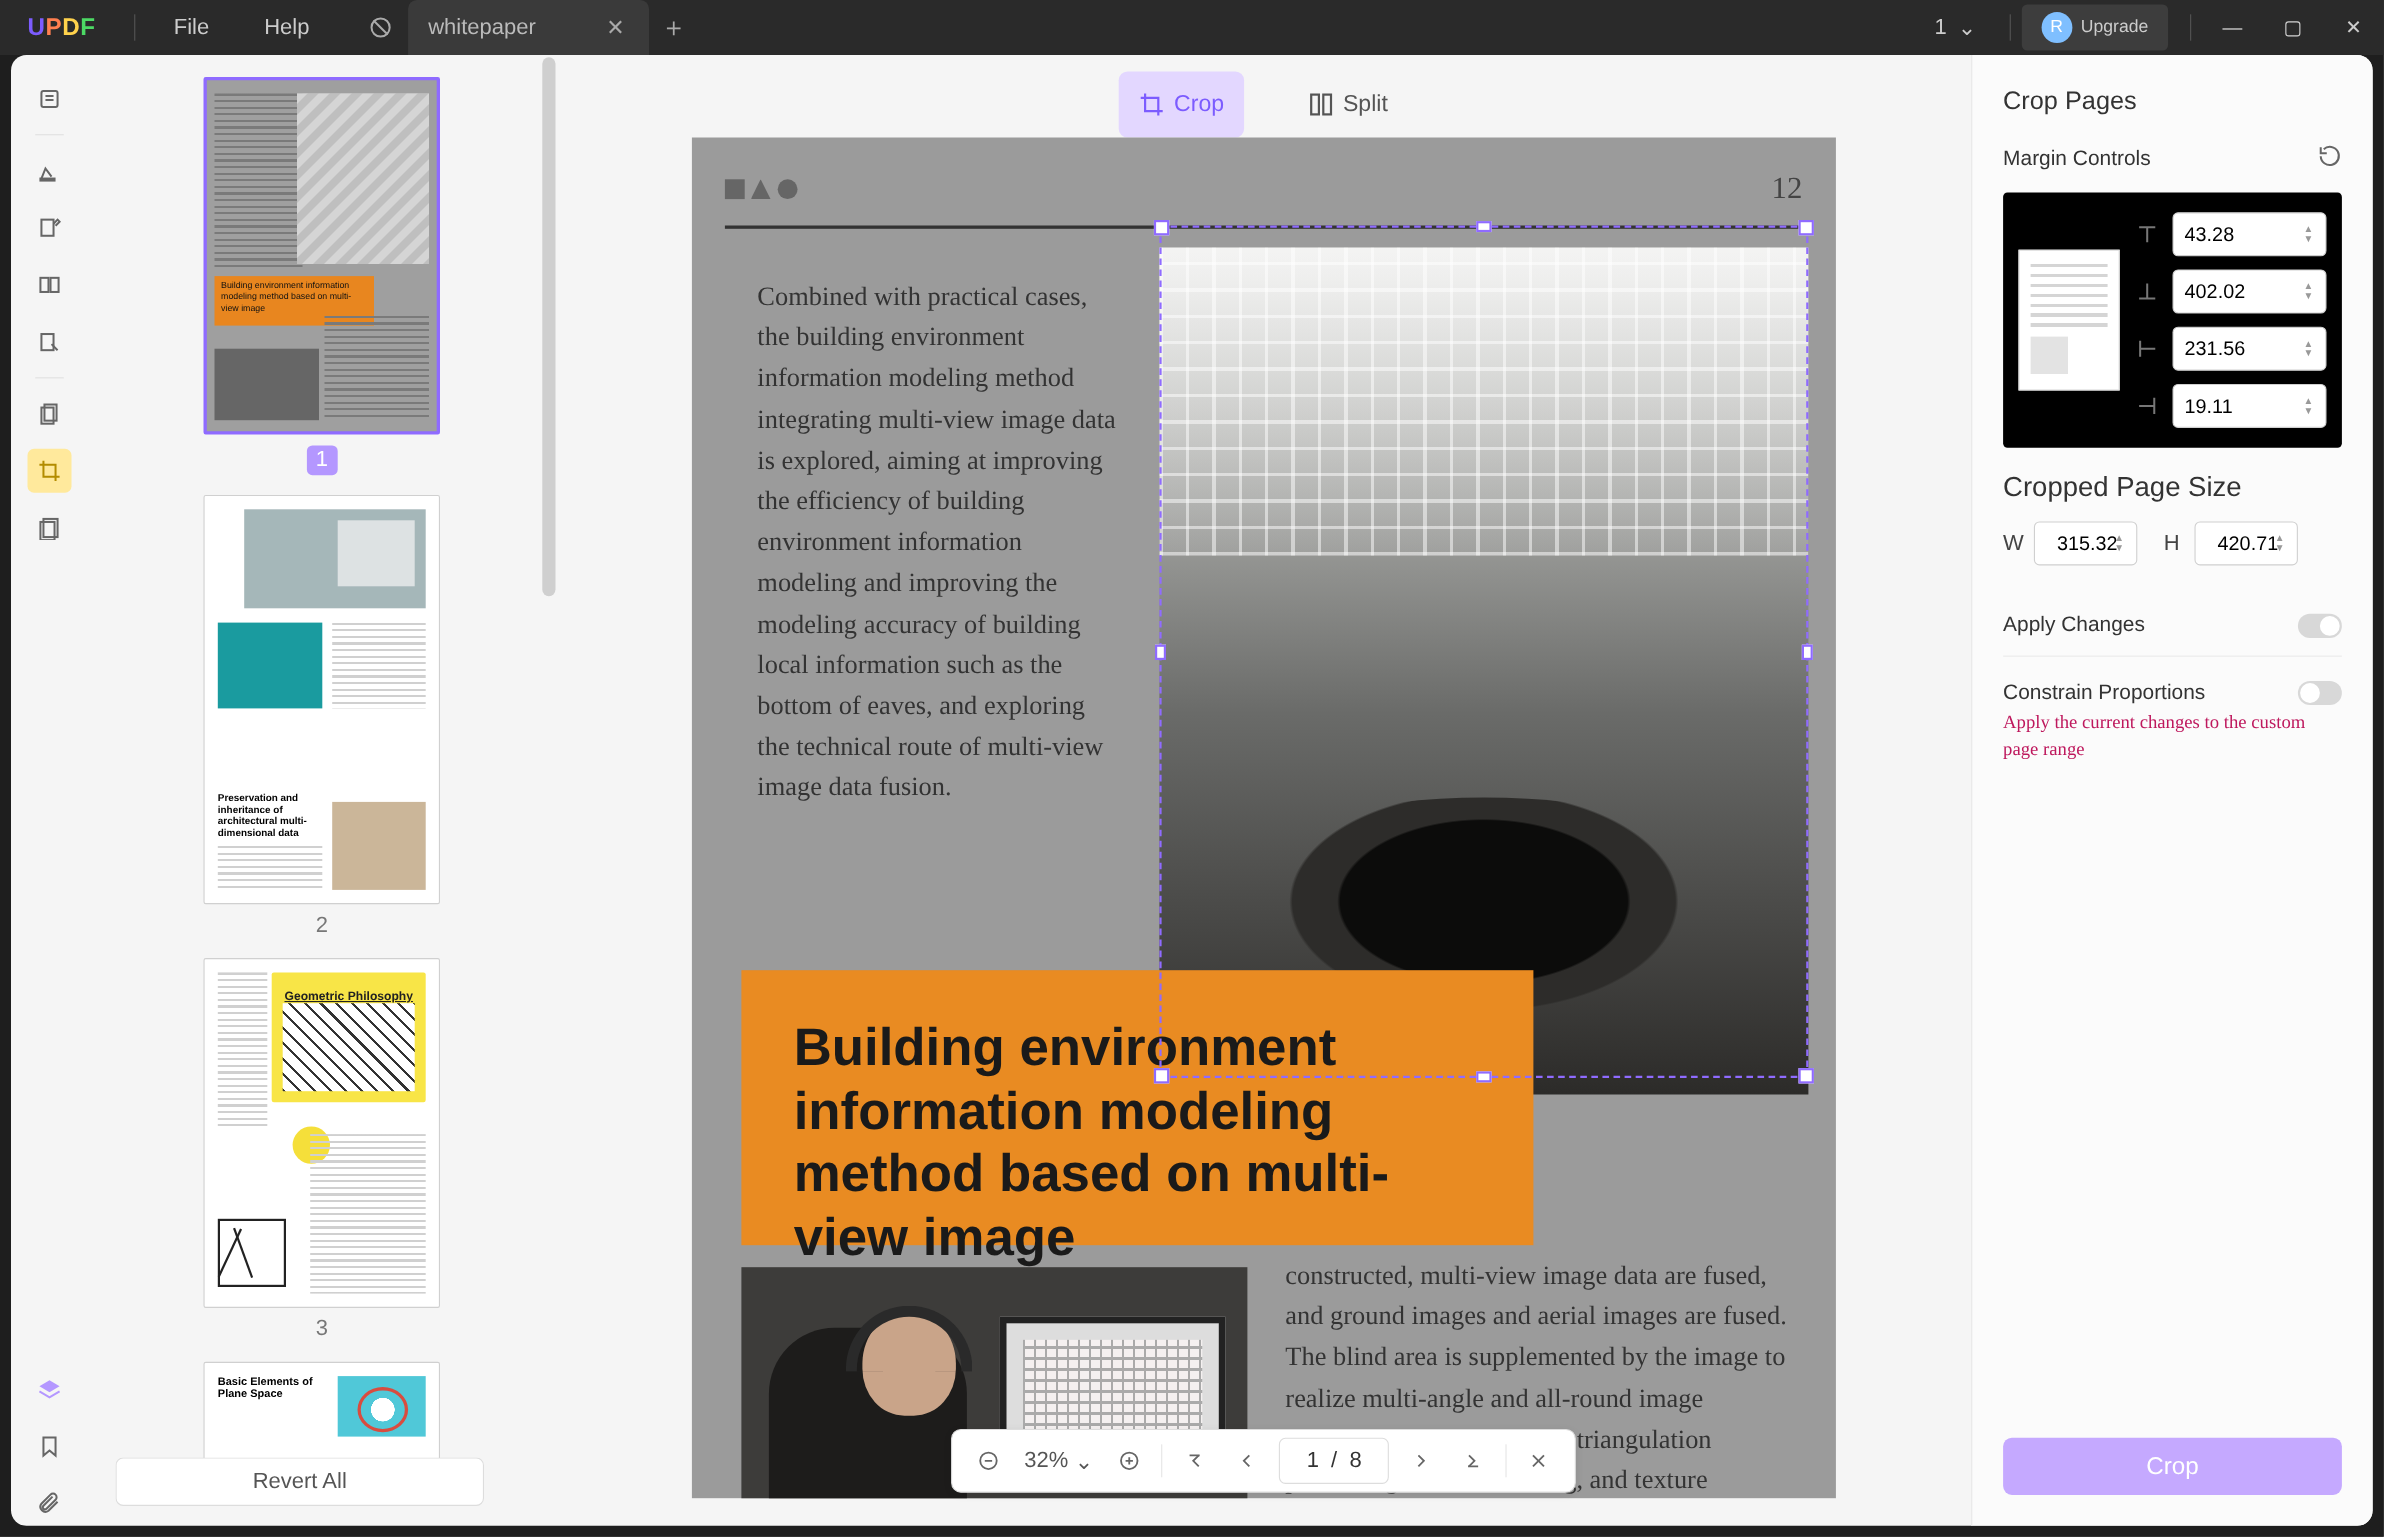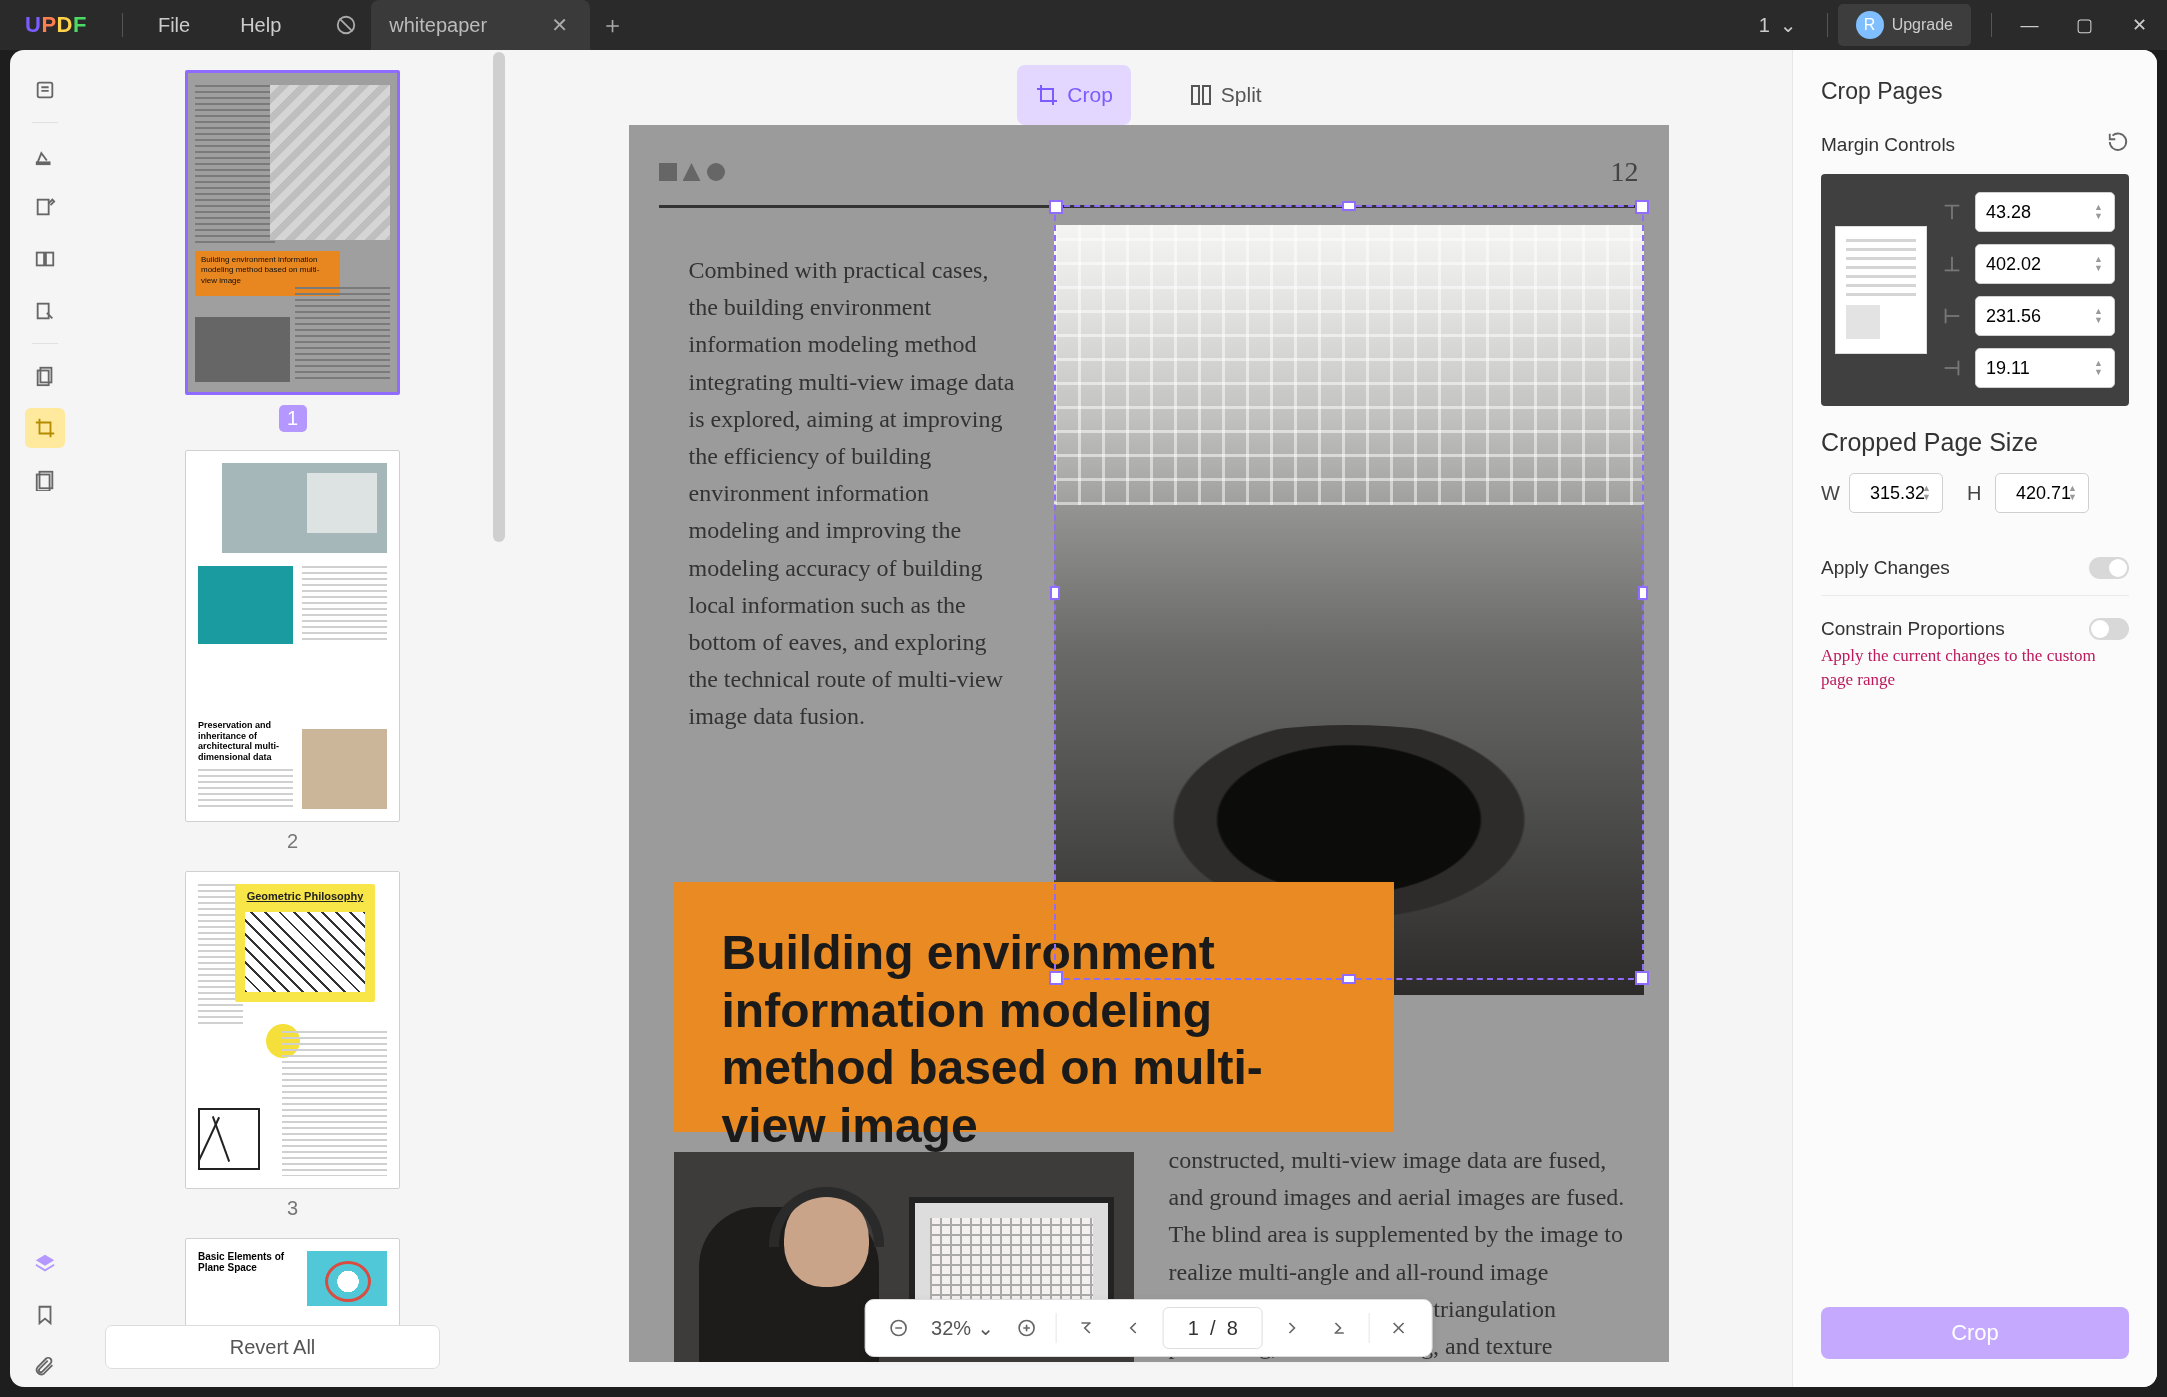--- a/index.html
+++ b/index.html
@@ -60,21 +60,21 @@
 
 .p2 .img-top { position: absolute; right: 12px; top: 12px; width: 165px; height: 90px; background: #a5b7b9; }
 .p2 .img-top::after { content: ""; position: absolute; right: 10px; top: 10px; width: 70px; height: 60px; background: #dde2e3; }
 .p2 .teal { position: absolute; left: 12px; top: 115px; width: 95px; height: 78px; background: #1a9b9f; }
 .p2 .title-box { position: absolute; left: 12px; bottom: 58px; width: 95px; font-size: 9px; font-weight: bold; line-height: 1.2; }
 .p2 .img-bot { position: absolute; right: 12px; bottom: 12px; width: 85px; height: 80px; background: #cbb699; }
 .p2 .text-r { position: absolute; right: 12px; top: 115px; width: 85px; height: 78px; background: repeating-linear-gradient(#d0d0d0, #d0d0d0 2px, transparent 2px, transparent 6px); }
 .p2 .text-b { position: absolute; left: 12px; bottom: 12px; width: 95px; height: 40px; background: repeating-linear-gradient(#d0d0d0, #d0d0d0 2px, transparent 2px, transparent 6px); }
 
 
-.p3 .yel-top { position: absolute; right: 24px; top: 12px; width: 140px; height: 118px; background: #f8e547; border-radius: 2px; display: flex; align-items: flex-start; justify-content: center; padding-top: 6px; }
+.p3 .yel-top { position: absolute; right: 12px; top: 12px; width: 140px; height: 118px; background: #f8e547; border-radius: 2px; display: flex; align-items: flex-start; justify-content: center; padding-top: 16px; }
 .p3 .yel-top span { font-size: 11px; font-weight: bold; text-decoration: underline; color: #222; }
 .p3 .yel-top::after { content: ""; position: absolute; left: 10px; right: 10px; top: 28px; bottom: 10px; background: repeating-linear-gradient(45deg, #333, #333 2px, #fff 2px, #fff 10px); }
 .p3 .text-l { position: absolute; left: 12px; top: 12px; width: 45px; height: 140px; background: repeating-linear-gradient(#d0d0d0, #d0d0d0 2px, transparent 2px, transparent 6px); }
 .p3 .sq { position: absolute; left: 12px; bottom: 18px; width: 62px; height: 62px; border: 2px solid #222; }
 .p3 .sq::before, .p3 .sq::after { content: ""; position: absolute; background: #222; }
 .p3 .sq::before { left: 8px; top: 5px; width: 2px; height: 48px; transform: rotate(25deg); }
 .p3 .sq::after { left: 20px; top: 5px; width: 2px; height: 48px; transform: rotate(-20deg); }
 .p3 .circle { position: absolute; left: 80px; top: 152px; width: 34px; height: 34px; background: #f5df3a; border-radius: 50%; }
 .p3 .text-r { position: absolute; right: 12px; bottom: 12px; width: 105px; height: 145px; background: repeating-linear-gradient(#d0d0d0, #d0d0d0 2px, transparent 2px, transparent 6px); }
 
@@ -137,21 +137,21 @@
 .page-input { width: 100px; height: 42px; border: 1px solid #ddd; border-radius: 6px; display: flex; align-items: center; justify-content: center; font-size: 20px; color: #333; margin: 0 6px; }
 .bb-sep { width: 1px; height: 30px; background: #e5e5e5; margin: 0 4px; }
 
 
 .rpanel { width: 365px; border-left: 1px solid #e7e7e7; padding: 28px 28px; background: #fbfbfb; display: flex; flex-direction: column; gap: 16px; }
 .rpanel h2 { font-size: 23px; font-weight: 500; color: #333; }
 .mc-head { display: flex; align-items: center; justify-content: space-between; margin-top: 10px; }
 .mc-head span { font-size: 19px; color: #333; }
 .mc-reset svg { width: 22px; height: 22px; color: #666; }
 
-.margin-box { display: flex; gap: 14px; align-items: center; background: #404040; padding: 18px 14px; border-radius: 4px; }
+.margin-box { display: flex; gap: 14px; align-items: center; background: #000000; padding: 18px 14px; border-radius: 4px; }
 .mini-page { width: 92px; height: 128px; background: #fff; border: 1px solid #ddd; position: relative; }
 .mini-page::before { content: ""; position: absolute; left: 10px; top: 12px; right: 10px; bottom: 55px; background: repeating-linear-gradient(#d5d5d5, #d5d5d5 3px, transparent 3px, transparent 9px); }
 .mini-page::after { content: ""; position: absolute; left: 10px; bottom: 14px; width: 34px; height: 34px; background: #e3e3e3; }
 .margin-inputs { flex: 1; display: flex; flex-direction: column; gap: 12px; }
 .m-row { display: flex; align-items: center; gap: 12px; }
 .m-row svg { width: 22px; height: 22px; color: #777; flex-shrink: 0; }
 .spin { flex: 1; height: 40px; border: 1px solid #d0d0d0; background: #fff; border-radius: 5px; display: flex; align-items: center; padding: 0 10px; position: relative; font-size: 18px; }
 .spin-arrows { position: absolute; right: 6px; top: 4px; bottom: 4px; width: 14px; display: flex; flex-direction: column; justify-content: center; color: #999; font-size: 9px; line-height: 1; }
 
 .sec-title { font-size: 25px; color: #333; margin-top: 6px; }

